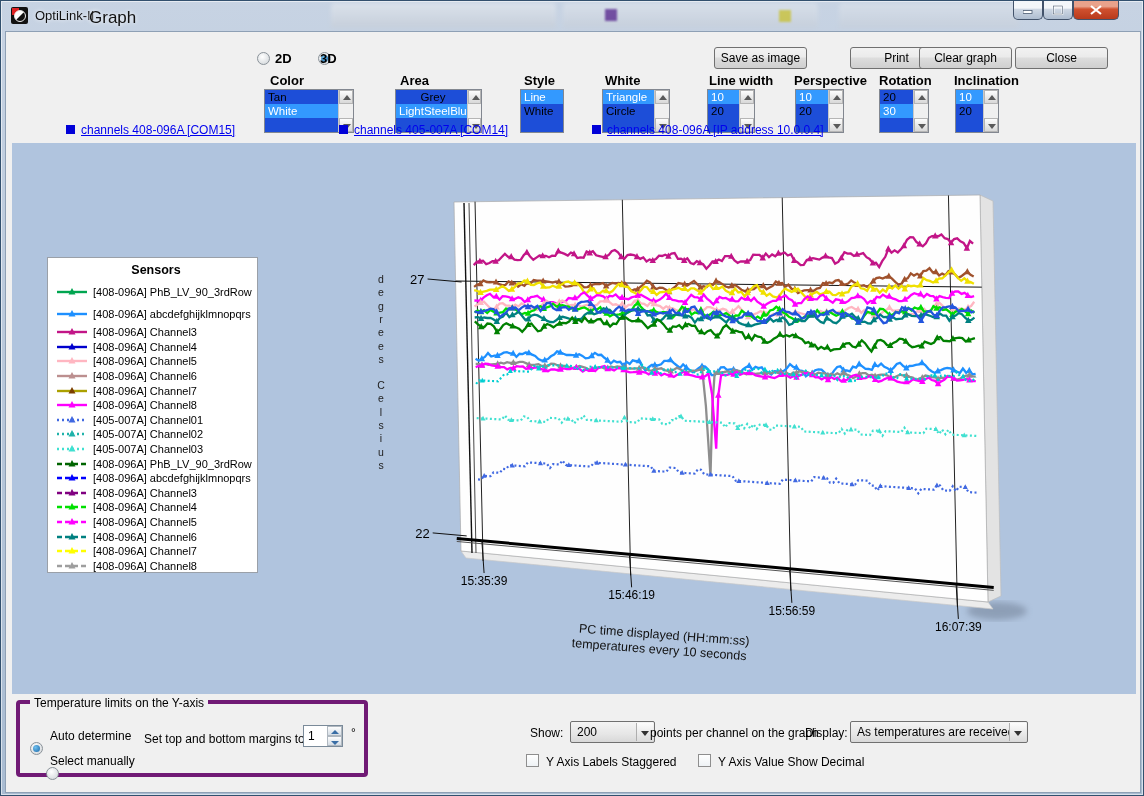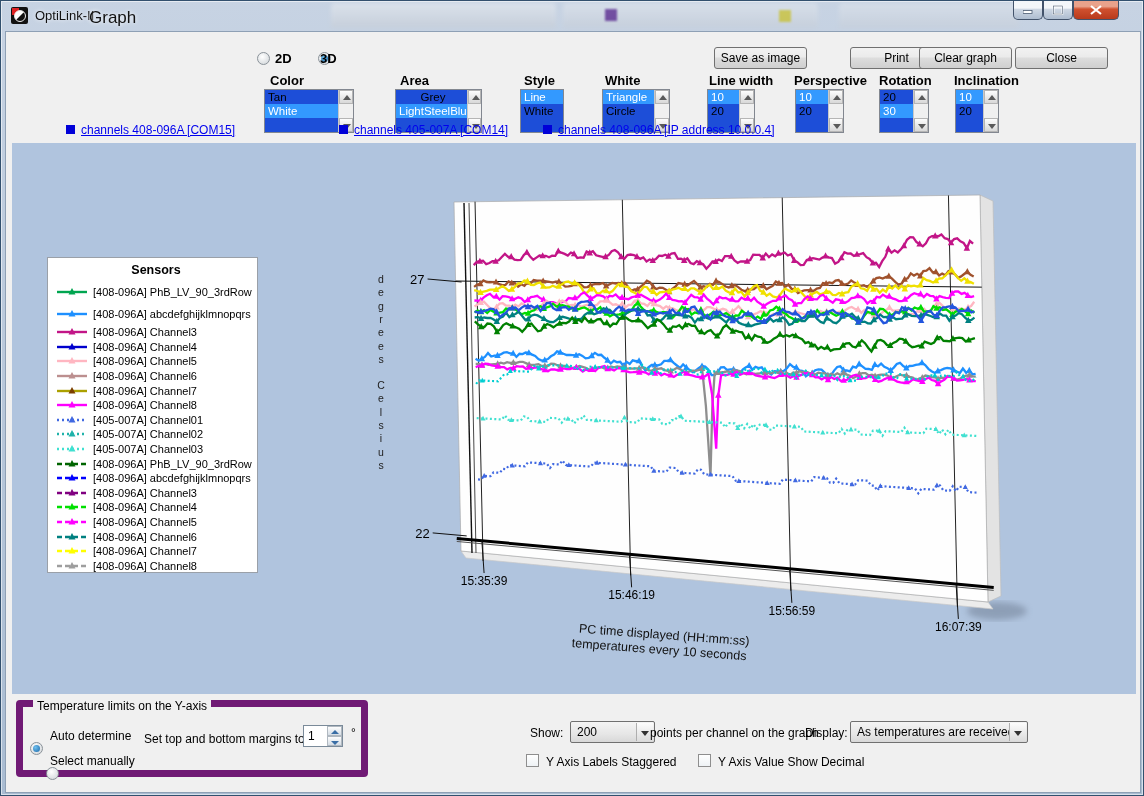--- a/index.html
+++ b/index.html
@@ -50,21 +50,21 @@
   .chlink .sq { display:inline-block; width:9px; height:9px; background:#0000d8; margin-right:6px; }
   
   #chartpanel { position:absolute; left:6px; top:111px; width:1124px; height:551px; background:#b0c4de; }
   #legend { position:absolute; left:35px; top:114px; width:211px; height:316px; background:#fff;
     border:1px solid #9aa0a8; padding:5px 0 0 7px; overflow:hidden; }
   #legend .ttl { text-align:center; font-weight:bold; font-size:12.5px; margin-bottom:4px; }
   .lg-row { display:flex; align-items:center; height:14.6px; font-size:11px; white-space:nowrap; }
   .lg-row.tall { height:22px; }
   .lg-row svg { flex:0 0 34px; margin-right:4px; }
   
-  #groupbox { position:absolute; left:10px; top:668px; width:352px; height:77px; border:7px solid #701a75; border-radius:4px; }
+  #groupbox { position:absolute; left:10px; top:668px; width:352px; height:77px; border:4px solid #701a75; border-radius:4px; }
   #groupbox .gb-ttl { position:absolute; left:10px; top:-8px; background:#f0f0f0; padding:0 4px; font-size:12px; }
   .cb { display:inline-block; width:13px; height:13px; border:1px solid #8e8e8e; background:linear-gradient(#fff,#eef2f5); vertical-align:-2px; }
   .combo { position:absolute; height:22px; border:1px solid #707070; border-radius:2px;
     background:linear-gradient(#f4f4f4,#e6e6e6 60%,#d8d8d8); font-size:12px; line-height:20px; padding-left:6px; }
   .combo .arr { position:absolute; right:1px; top:1px; bottom:1px; width:17px; border-left:1px solid #aeaeae;
     background:linear-gradient(#fcfcfc,#dcdcdc); }
   .combo .arr:after { content:""; position:absolute; left:4px; top:8px; border-left:4px solid transparent; border-right:4px solid transparent; border-top:5px solid #333; }
   #spinner { position:absolute; left:297px; top:693px; width:40px; height:22px; border:1px solid #7a8a99; background:#fff; }
   #spinner .val { position:absolute; left:4px; top:3px; font-size:12px; }
   #spinner .btns { position:absolute; right:0; top:0; bottom:0; width:15px; display:flex; flex-direction:column; }
@@ -203,21 +203,21 @@
           </div>
           <div class="lb-sb">
             <span class="lb-ar up"></span>
             <span class="lb-ar dn"></span>
           </div>
         </div>
       </div>
     <div id="linksrow">
         <a class="chlink" href="#" style="left: 60px; text-align: right;"><span class="sq"></span><span>channels 408-096A [COM15]</span></a>
         <a class="chlink" href="#" style="left: 333px; text-align: right;"><span class="sq"></span><span>channels 405-007A [COM14]</span></a>
-        <a class="chlink" href="#" style="left: 537px;"><span class="sq"></span><span>channels 408-096A [IP address 10.0.0.4]</span></a>
+        <a class="chlink" href="#" style="left: 586px;"><span class="sq"></span><span>channels 408-096A [IP address 10.0.0.4]</span></a>
       </div>
 
     <div id="chartpanel">
       <svg id="chartsvg" width="1124" height="551">
           <defs>
             <filter id="soft">
               <feGaussianBlur stdDeviation="3"></feGaussianBlur>
             </filter>
             <clipPath id="slab">
               <polygon points="442,59 968,52 976,459 449,408"></polygon>

